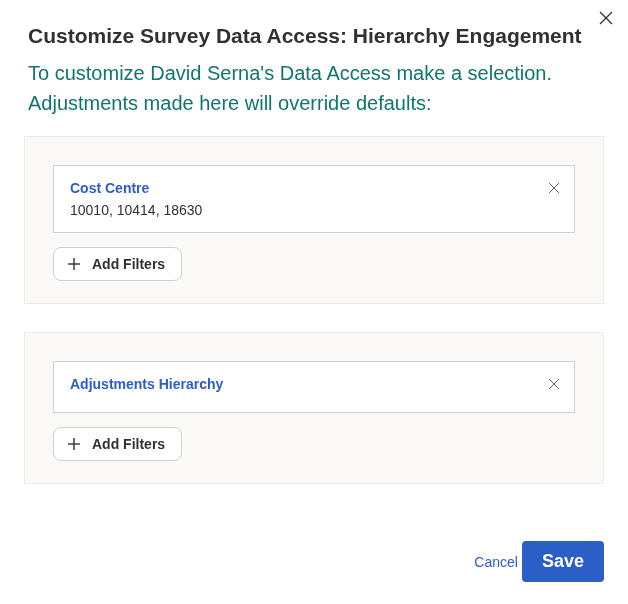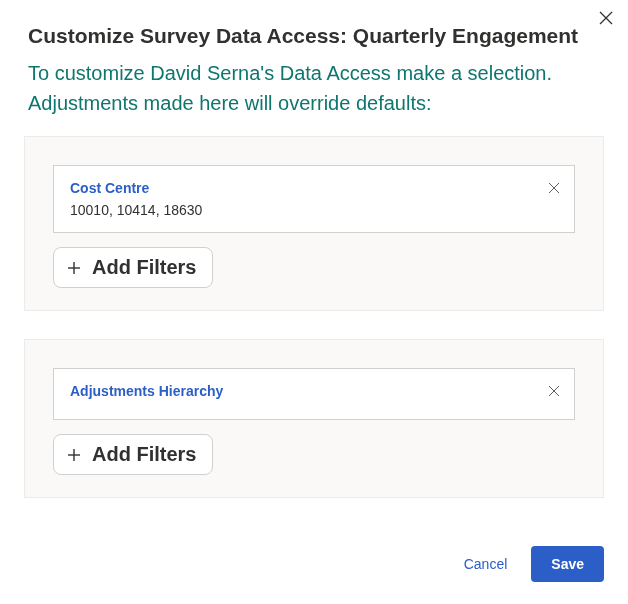--- a/index.html
+++ b/index.html
@@ -82,69 +82,68 @@
   }
   .add-filters {
     margin-top: 14px;
     display: inline-flex;
     align-items: center;
     gap: 10px;
     padding: 8px 16px 8px 12px;
     background: #fff;
     border: 1px solid #d2d0ce;
     border-radius: 8px;
-    font-size: 20px;
+    font-size: 14px;
     font-weight: 600;
     color: #323130;
     cursor: pointer;
   }
   .plus-icon {
     color: #323130;
     display: inline-flex;
   }
   .footer {
     display: flex;
     justify-content: flex-end;
     align-items: center;
-    gap: 20px;
     padding: 14px 24px 22px 24px;
   }
   .btn-cancel {
     background: none;
     border: none;
     color: #2b5fc7;
     font-size: 14px;
     cursor: pointer;
     padding: 6px 4px;
   }
   .btn-save {
     background: #2b5fc7;
     border: none;
     color: #fff;
-    font-size: 14px;
+    font-size: 18px;
     font-weight: 600;
     padding: 10px 20px;
     border-radius: 4px;
     cursor: pointer;
   }
 </style>
 </head>
 <body>
 
 <div class="modal">
 
   <span class="close-icon">
     <svg width="16" height="16" viewBox="0 0 16 16" fill="none" stroke="currentColor" stroke-width="1.2">
       <line x1="2" y1="2" x2="14" y2="14"></line>
       <line x1="14" y1="2" x2="2" y2="14"></line>
     </svg>
   </span>
 
   <div class="header">
-    <h1 class="title">Customize Survey Data Access: Quarterly Engagement</h1>
+    <h1 class="title">Customize Survey Data Access: Hierarchy Engagement</h1>
     <p class="subtitle">To customize David Serna's Data Access make a selection. Adjustments made here will override defaults:</p>
   </div>
 
   <div class="body">
 
     <div class="section">
       <div class="filter-box">
         <div class="filter-label">Cost Centre</div>
         <div class="filter-values">10010, 10414, 18630</div>
         <span class="filter-remove">

